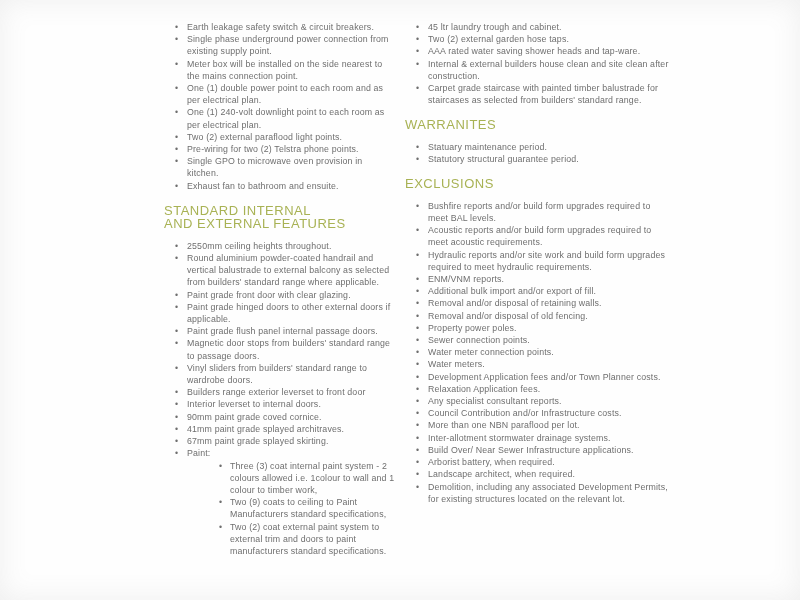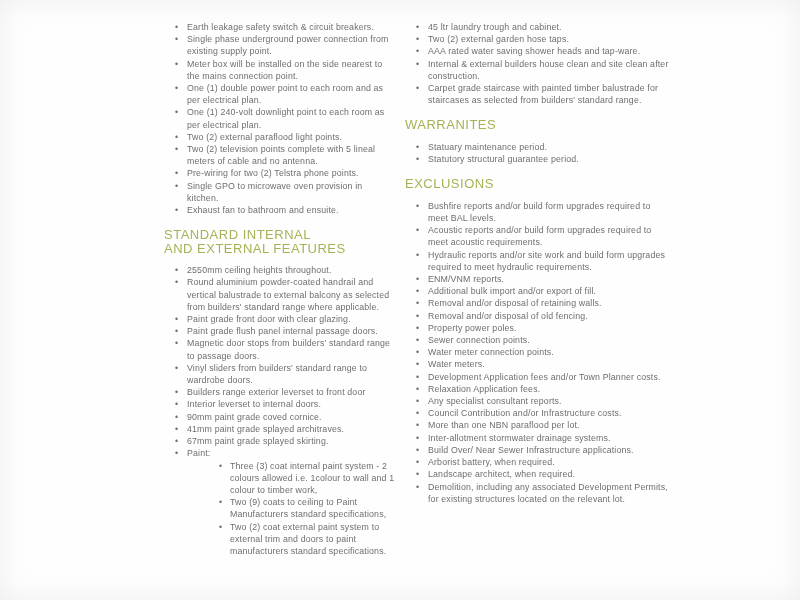--- a/index.html
+++ b/index.html
@@ -72,31 +72,31 @@
 
 <div class="page">
   <div class="col col-left">
       <ul class="bullets">
         <li class="bullet-item"><span>Earth leakage safety switch &amp; circuit breakers.</span></li>
         <li class="bullet-item"><span>Single phase underground power connection from existing supply point.</span></li>
         <li class="bullet-item"><span>Meter box will be installed on the side nearest to the mains connection point.</span></li>
         <li class="bullet-item"><span>One (1) double power point to each room and as per electrical plan.</span></li>
         <li class="bullet-item"><span>One (1) 240-volt downlight point to each room as per electrical plan.</span></li>
         <li class="bullet-item"><span>Two (2) external paraflood light points.</span></li>
-        <li class="bullet-item"><span>Two (2) television points complete with 5 lineal meters of cable and no antenna.</span></li>
         <li class="bullet-item"><span>Pre-wiring for two (2) Telstra phone points.</span></li>
         <li class="bullet-item"><span>Single GPO to microwave oven provision in kitchen.</span></li>
         <li class="bullet-item"><span>Exhaust fan to bathroom and ensuite.</span></li>
       </ul>
       <h2 class="sec-heading">STANDARD INTERNAL
 AND EXTERNAL FEATURES</h2>
       <ul class="bullets">
         <li class="bullet-item"><span>2550mm ceiling heights throughout.</span></li>
         <li class="bullet-item"><span>Round aluminium powder-coated handrail and vertical balustrade to external balcony as selected from builders' standard range where applicable.</span></li>
         <li class="bullet-item"><span>Paint grade front door with clear glazing.</span></li>
+        <li class="bullet-item"><span>Paint grade hinged doors to other external doors if applicable.</span></li>
         <li class="bullet-item"><span>Paint grade flush panel internal passage doors.</span></li>
         <li class="bullet-item"><span>Magnetic door stops from builders' standard range to passage doors.</span></li>
         <li class="bullet-item"><span>Vinyl sliders from builders' standard range to wardrobe doors.</span></li>
         <li class="bullet-item"><span>Builders range exterior leverset to front door</span></li>
         <li class="bullet-item"><span>Interior leverset to internal doors.</span></li>
         <li class="bullet-item"><span>90mm paint grade coved cornice.</span></li>
         <li class="bullet-item"><span>41mm paint grade splayed architraves.</span></li>
         <li class="bullet-item"><span>67mm paint grade splayed skirting.</span></li>
         <li class="bullet-item"><span>Paint:</span><ul class="sub-bullets">
             <li class="bullet-item">Three (3) coat internal paint system - 2 colours allowed i.e. 1colour to wall and 1 colour to timber work,</li>

